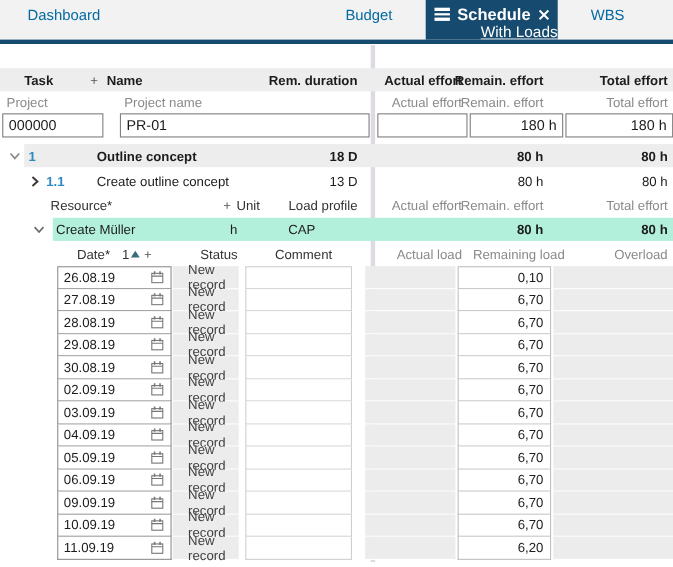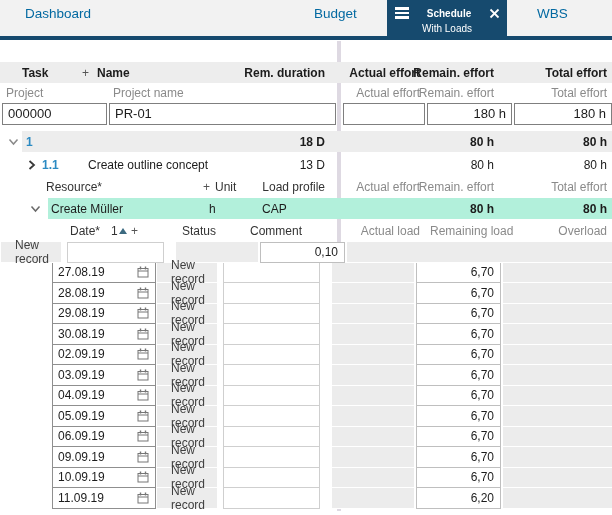--- a/index.html
+++ b/index.html
@@ -7,22 +7,22 @@
   body {
     position: relative; overflow: hidden; background: #fff;
     font-family: "Liberation Sans", sans-serif; font-size: 12px; color: #1c1c1c;
   }
   
   .tabbar { position: absolute; left:0; top:0; width:612px; height:36px; background:#f2f2f2; }
   .tab-underline { position:absolute; left:0; top:36px; width:612px; height:4px; background:#164a6e; }
   .tab-label { position:absolute; top:6px; font-size:13.5px; color:#0369a1; cursor:default; white-space:nowrap; }
   .tab-active { position:absolute; left:387px; top:0; width:120px; height:36px; background:#164a6e; color:#fff; }
   .tab-active-top { display:flex; align-items:center; height:23px; padding:0 7px 0 8px; }
-  .tab-active-title { flex:1; text-align:center; font-weight:bold; font-size:10px; margin-top:3px; }
-  .tab-active-sub { text-align:center; font-size:10px; line-height:12px; }
+  .tab-active-title { flex:1; text-align:center; font-weight:bold; font-size:15px; margin-top:3px; }
+  .tab-active-sub { text-align:right; font-size:14px; line-height:12px;text-decoration:underline; }
   .burger { display:inline-block; margin-top:3px; }
   .burger i { display:block; width:14px; height:2.5px; background:#fff; margin:2px 0; }
   
   .row { position:absolute; left:0; width:612px; }
   .r { position:absolute; top:50%; transform:translateY(-50%); white-space:nowrap; }
   .gray-txt { color:#8a8a8a; }
   .dark-txt { color:#333; }
   .bold { font-weight:bold; }
   .blue { color:#2b8ac2; }
   .cell { position:absolute; top:0; height:100%; }
@@ -98,35 +98,36 @@
 
 <div class="row hdr2">
   <span class="r gray-txt" style="left:6px">Project</span>
   <span class="r gray-txt" style="left:113px">Project name</span>
   <span class="r gray-txt" style="right:192px">Actual effort</span>
   <span class="r gray-txt" style="right:118px">Remain. effort</span>
   <span class="r gray-txt" style="right:5px">Total effort</span>
 </div>
 
 <div class="row inputrow">
-  <span class="cell boxcell" style="left:2px;width:105px;font-size:13px">000000</span>
+  <span class="cell boxcell" style="left:2px;width:92px;font-size:13px">000000</span>
   <span class="cell boxcell" style="left:109px;width:227px;font-size:13px">PR-01</span>
   <span class="cell boxcell" style="left:343px;width:82px"></span>
   <span class="cell boxcell num" style="left:427px;width:85px;font-size:13px">180 h</span>
   <span class="cell boxcell num" style="left:514px;width:98px;font-size:13px">180 h</span>
 </div>
 
 <div class="row taskrow1">
   <div class="taskband1"></div>
   <span class="chev" style="left:8px">
     <svg width="11" height="8" viewBox="0 0 11 8">
         <polyline points="1.5,1.5 5.5,6 9.5,1.5" fill="none" stroke="#8a8a8a" stroke-width="1.5"></polyline>
       </svg>
   </span>
   <span class="r bold blue" style="left:26px">1</span>
+  <span class="r bold" style="left:88px">Outline concept</span>
   <span class="r bold" style="right:287px">18 D</span>
   <span class="r bold" style="right:118px">80 h</span>
   <span class="r bold" style="right:5px">80 h</span>
 </div>
 
 <div class="row taskrow2">
   <span class="chev" style="left:28px">
     <svg width="8" height="11" viewBox="0 0 8 11">
         <polyline points="1.5,1.5 6,5.5 1.5,9.5" fill="none" stroke="#3a3a3a" stroke-width="1.8"></polyline>
       </svg>
@@ -170,20 +171,31 @@
   <span class="r dark-txt" style="left:182px">Status</span>
   <span class="r dark-txt" style="left:250px">Comment</span>
   <span class="r gray-txt" style="right:192px">Actual load</span>
   <span class="r gray-txt" style="left:430px">Remaining load</span>
   <span class="r gray-txt" style="right:5px">Overload</span>
 </div>
 
 <div class="loads">
 
 <div class="load-row">
+    <div class="lr-date">
+      <span>26.08.19</span>
+      <span style="display:inline-flex">
+        <svg width="12" height="12" viewBox="0 0 12 12">
+          <rect x="1" y="2.5" width="10" height="8.5" fill="#fff" stroke="#767676"></rect>
+          <line x1="3.5" y1="0.5" x2="3.5" y2="3.5" stroke="#767676" stroke-width="1.4"></line>
+          <line x1="8.5" y1="0.5" x2="8.5" y2="3.5" stroke="#767676" stroke-width="1.4"></line>
+          <line x1="1" y1="5" x2="11" y2="5" stroke="#767676"></line>
+        </svg>
+      </span>
+    </div>
     <div class="lr-status">New record</div>
     <div class="lr-comment"></div>
     <div class="lr-actual"></div>
     <div class="lr-remaining">0,10</div>
     <div class="lr-overload"></div>
   </div>
     <div class="load-row">
     <div class="lr-date">
       <span>27.08.19</span>
       <span style="display:inline-flex">

